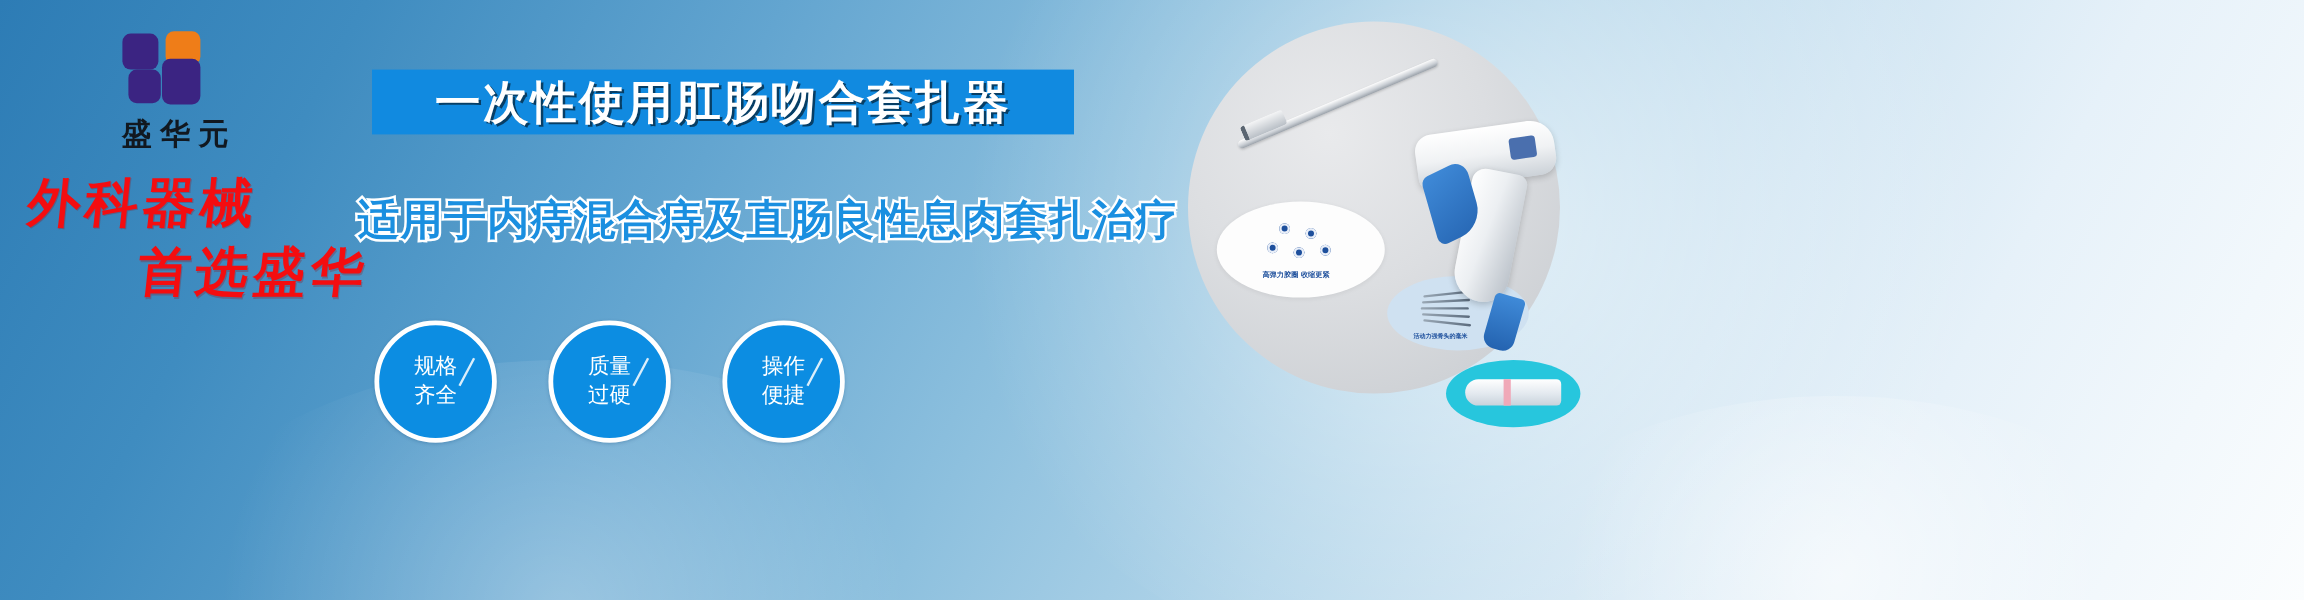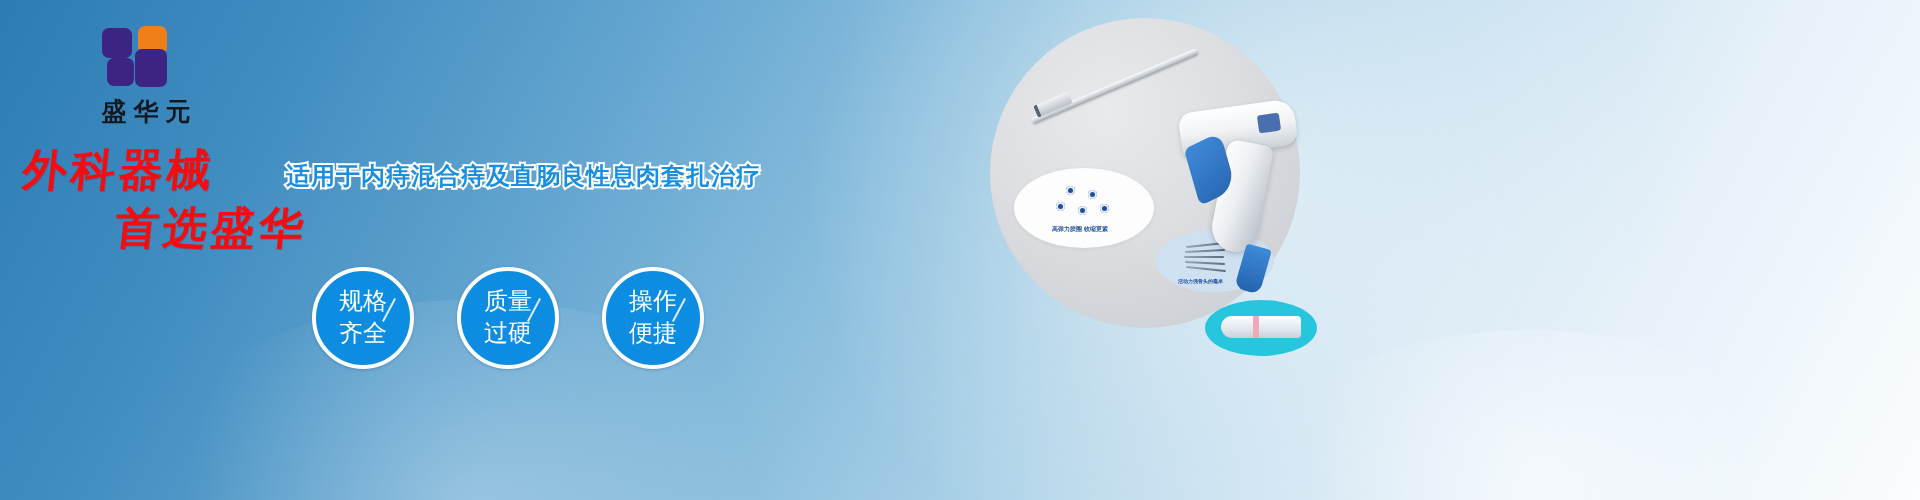--- a/index.html
+++ b/index.html
@@ -111,23 +111,23 @@
     font-weight: 700;
     letter-spacing: 2px;
     white-space: nowrap;
     text-shadow: 2px 2px 0 rgba(0,0,0,0.55);
     font-family: "DejaVu Sans", "Liberation Sans", sans-serif;
   }
 
   
   .subtitle {
     position: absolute;
-    left: 286px;
+    left: 298px;
     top: 160px;
-    font-size: 24px;
+    font-size: 35px;
     font-weight: 700;
     letter-spacing: 1px;
     white-space: nowrap;
     color: #1a8fe0;
     -webkit-text-stroke: 4px #ffffff;
     paint-order: stroke fill;
     font-family: "DejaVu Sans", "Liberation Sans", sans-serif;
   }
 
   
@@ -144,21 +144,21 @@
     height: 94px;
     border-radius: 50%;
     background: #0c8de2;
     border: 4px solid #ffffff;
     box-shadow: 0 1px 3px rgba(0,60,110,0.25);
     display: flex;
     flex-direction: column;
     align-items: center;
     justify-content: center;
     color: #ffffff;
-    font-size: 24px;
+    font-size: 18px;
     font-weight: 400;
     line-height: 1.32;
     font-family: "DejaVu Sans", "Liberation Sans", sans-serif;
   }
   .feature .slash {
     position: absolute;
     right: 20px;
     top: 26px;
     width: 2px;
     height: 26px;
@@ -339,20 +339,23 @@
       <span class="sq sq4"></span>
     </div>
     <div class="logo-text">盛华元</div>
   </div>
 
   <div class="slogan">
     <span class="line1">外科器械</span>
     <span class="line2">首选盛华</span>
   </div>
 
+  <div class="title-bar">
+    <span class="title-text">一次性使用肛肠吻合套扎器</span>
+  </div>
 
   <div class="subtitle">适用于内痔混合痔及直肠良性息肉套扎治疗</div>
 
   <div class="features">
     <div class="feature">
       <span class="slash"></span>
       <span class="ftop">规格</span>
       <span class="fbot">齐全</span>
     </div>
     <div class="feature">

